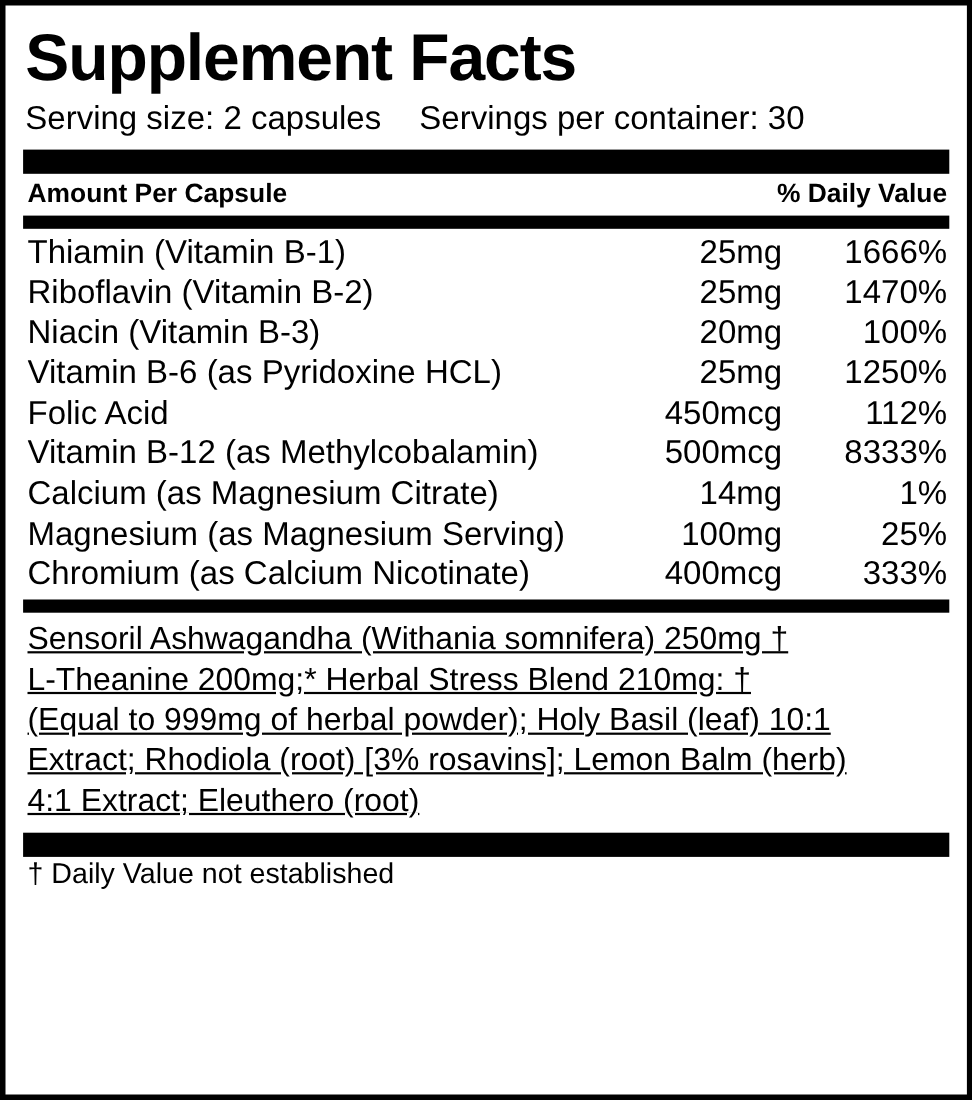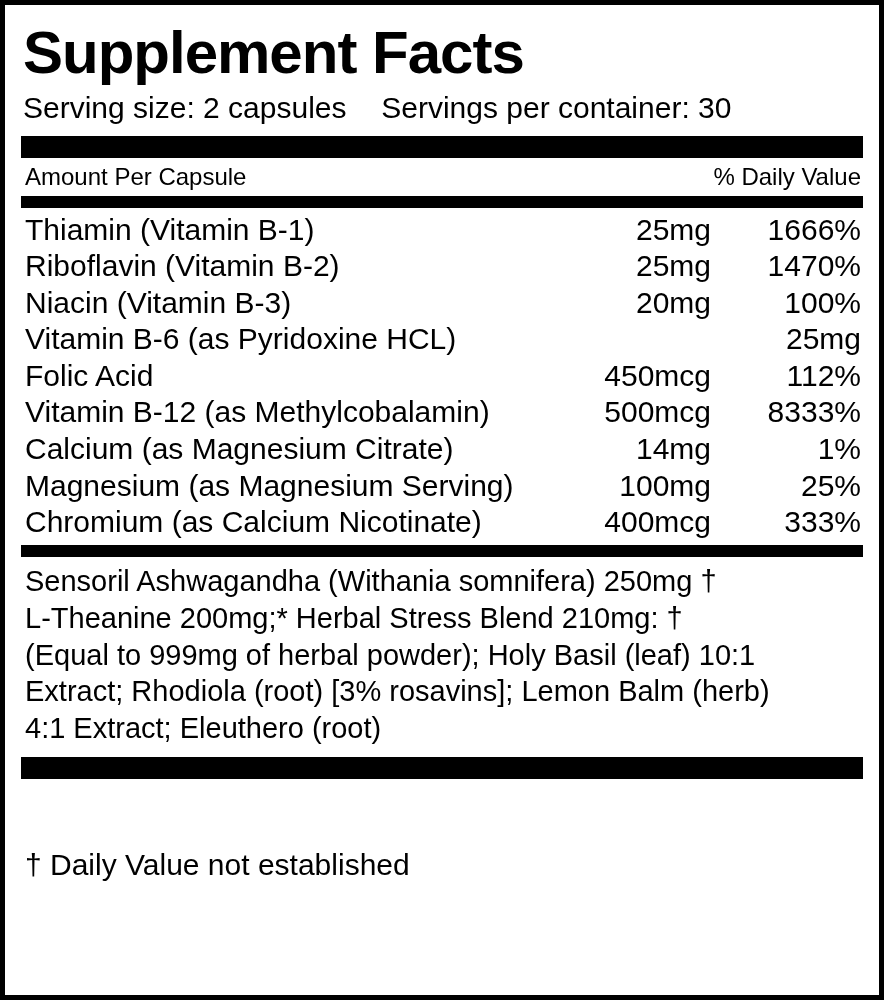--- a/index.html
+++ b/index.html
@@ -49,21 +49,21 @@
   .bar-medium {
     height: 12px;
     background: #000000;
     margin: 0;
   }
   .head-row {
     display: flex;
     justify-content: space-between;
     align-items: baseline;
     font-size: 24px;
-    font-weight: normal;
+    font-weight: bold;
     padding: 5px 2px 5px 4px;
   }
   .nutrients {
     padding: 4px 0 4px 0;
   }
   .nrow {
     display: flex;
     align-items: center;
     font-size: 30px;
     line-height: 1.22;
@@ -85,26 +85,26 @@
     min-width: 150px;
   }
   .blend {
     font-size: 29px;
     line-height: 1.27;
     padding: 6px 2px 8px 4px;
   }
   .blend p {
     margin: 0;
     white-space: nowrap;
+    text-decoration: underline;
   }
   .footnote {
-    font-size: 30px;
+    font-size: 26px;
     line-height: 1.2;
-    padding: 20px 2px 0 4px;
-    margin-top: 48px;
+    padding: 0 2px 0 4px;
   }
   .spacer {
     flex: 1 1 auto;
   }
 </style>
 </head>
 <body>
 
 <div class="panel">
 
@@ -143,20 +143,21 @@
 
     <div class="nrow">
       <span class="nname">Niacin (Vitamin B-3)</span>
       <span class="namount">20mg</span>
       <span class="ndv">100%</span>
     </div>
 
     <div class="nrow">
       <span class="nname">Vitamin B-6 (as Pyridoxine HCL)</span>
       <span class="namount">25mg</span>
+      <span class="ndv">1250%</span>
     </div>
 
     <div class="nrow">
       <span class="nname">Folic Acid</span>
       <span class="namount">450mcg</span>
       <span class="ndv">112%</span>
     </div>
 
     <div class="nrow">
       <span class="nname">Vitamin B-12 (as Methylcobalamin)</span>

